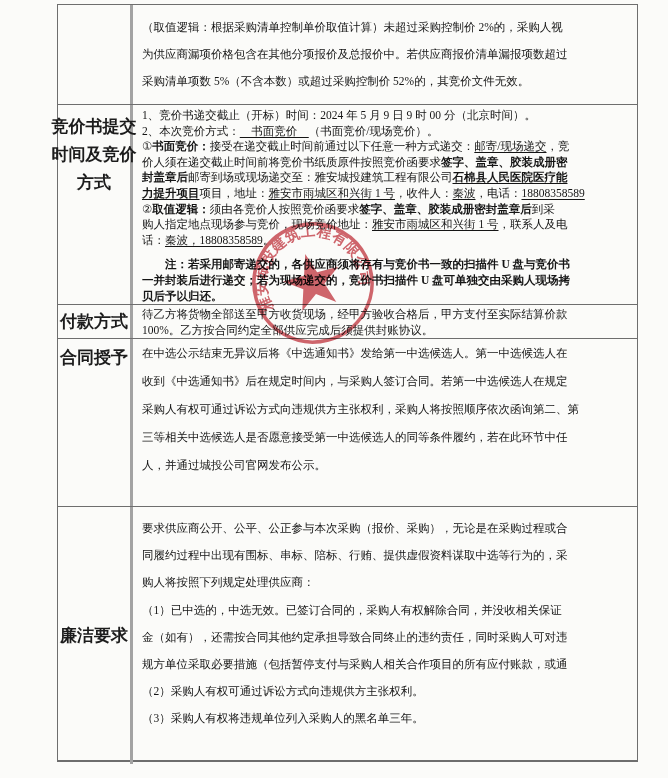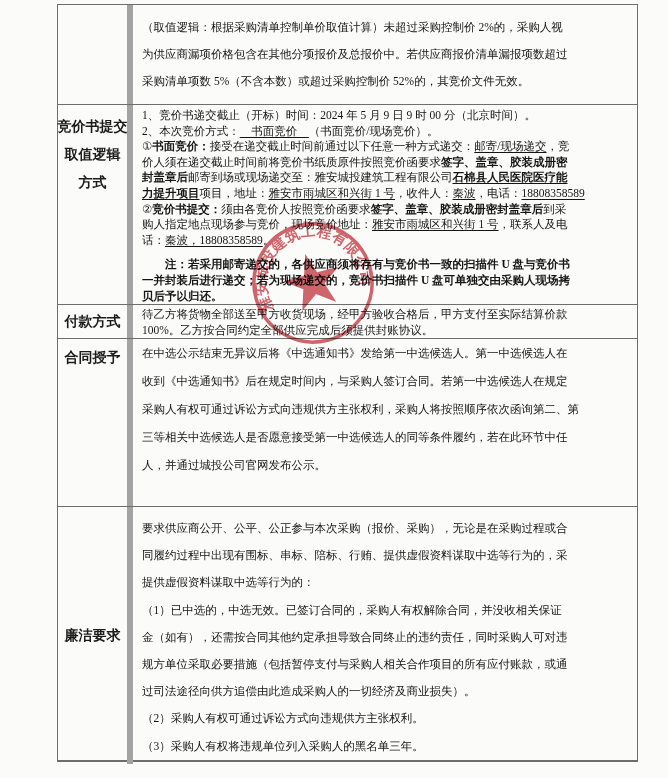--- a/index.html
+++ b/index.html
@@ -16,23 +16,23 @@
     border:1px solid #6e6e6e;
     border-bottom-width:2px;
     background:transparent;
     box-sizing:border-box;
   }
   .row{display:flex;box-sizing:border-box;border-bottom:1px solid #6e6e6e;}
   .row:last-child{border-bottom:none;}
   .cell{box-sizing:border-box;}
   .label{
     width:75px;flex:0 0 75px;
-    border-right:6px solid #a3a3a3;
+    border-right:3px solid #a3a3a3;
     display:flex;flex-direction:column;
-    font-weight:bold;font-size:14px;color:#1c1c1c;
+    font-weight:bold;font-size:17px;color:#1c1c1c;
     align-items:center;
   }
   .lab-line{line-height:28px;white-space:nowrap;}
   .content{
     flex:1 1 auto;
     padding-left:9px;padding-right:4px;
     font-size:11.5px;color:#151515;
     overflow:hidden;
   }
   .line{white-space:pre;}
@@ -51,21 +51,21 @@
   .r3 .content{padding-top:2px;}
   .r3 .line{line-height:15.5px;}
   .r3 .label{justify-content:center;}
   .r4{height:168px;}
   .r4 .content{padding-top:0;}
   .r4 .line{line-height:28px;}
   .r4 .label{padding-top:5px;}
   .r5{height:257px;}
   .r5 .content{padding-top:8px;font-family:Liberation Serif, serif;}
   .r5 .line{line-height:27.2px;}
-  .r5 .label{justify-content:center;font-family:Liberation Mono, monospace;}
+  .r5 .label{justify-content:center;}
   
   .seal{
     position:absolute;left:249px;top:219px;width:128px;height:128px;
     mix-blend-mode:multiply;opacity:.82;pointer-events:none;
   }
 </style>
 </head>
 <body>
 
 <div class="page">
@@ -75,31 +75,31 @@
       <div class="cell label"></div>
       <div class="cell content">
           <div class="line"><span>（取值逻辑：根据采购清单控制单价取值计算）未超过采购控制价 2%的，采购人视</span></div>
           <div class="line"><span>为供应商漏项价格包含在其他分项报价及总报价中。若供应商报价清单漏报项数超过</span></div>
           <div class="line"><span>采购清单项数 5%（不含本数）或超过采购控制价 52%的，其竞价文件无效。</span></div>
         </div>
     </div>
     <div class="row r2">
       <div class="cell label">
           <div class="lab-line">竞价书提交</div>
-          <div class="lab-line">取值逻辑</div>
+          <div class="lab-line">时间及竞价</div>
           <div class="lab-line">方式</div>
         </div>
       <div class="cell content">
           <div class="line"><span>1、竞价书递交截止（开标）时间：2024 年 5 月 9 日 9 时 00 分（北京时间）。</span></div>
           <div class="line"><span>2、本次竞价方式：</span><span class="u">　书面竞价　</span><span>（书面竞价/现场竞价）。</span></div>
           <div class="line"><span>①</span><span class="b">书面竞价：</span><span>接受在递交截止时间前通过以下任意一种方式递交：</span><span class="u">邮寄/现场递交</span><span>，竞</span></div>
           <div class="line"><span>价人须在递交截止时间前将竞价书纸质原件按照竞价函要求</span><span class="b">签字、盖章、胶装成册密</span></div>
           <div class="line"><span class="b">封盖章后</span><span>邮寄到场或现场递交至：雅安城投建筑工程有限公司</span><span class="b u">石棉县人民医院医疗能</span></div>
           <div class="line"><span class="b u">力提升项目</span><span>项目，地址：</span><span class="u">雅安市雨城区和兴街 1 号</span><span>，收件人：</span><span class="u">秦波</span><span>，电话：</span><span class="u">18808358589</span></div>
-          <div class="line"><span>②</span><span class="b">竞价书提交：</span><span>须由各竞价人按照竞价函要求</span><span class="b">签字、盖章、胶装成册密封盖章后</span><span>到采</span></div>
+          <div class="line"><span>②</span><span class="b">取值逻辑：</span><span>须由各竞价人按照竞价函要求</span><span class="b">签字、盖章、胶装成册密封盖章后</span><span>到采</span></div>
           <div class="line"><span>购人指定地点现场参与竞价，现场竞价地址：</span><span class="u">雅安市雨城区和兴街 1 号</span><span>，联系人及电</span></div>
           <div class="line"><span>话：</span><span class="u">秦波，18808358589</span><span>。</span></div>
           <div class="line empty"></div>
           <div class="line"><span class="b">　　注：若采用邮寄递交的，各供应商须将存有与竞价书一致的扫描件 U 盘与竞价书</span></div>
           <div class="line"><span class="b">一并封装后进行递交；若为现场递交的，竞价书扫描件 U 盘可单独交由采购人现场拷</span></div>
           <div class="line"><span class="b">贝后予以归还。</span></div>
         </div>
     </div>
     <div class="row r3">
       <div class="cell label">
@@ -122,25 +122,24 @@
           <div class="line"><span>人，并通过城投公司官网发布公示。</span></div>
         </div>
     </div>
     <div class="row r5">
       <div class="cell label">
           <div class="lab-line">廉洁要求</div>
         </div>
       <div class="cell content">
           <div class="line"><span>要求供应商公开、公平、公正参与本次采购（报价、采购），无论是在采购过程或合</span></div>
           <div class="line"><span>同履约过程中出现有围标、串标、陪标、行贿、提供虚假资料谋取中选等行为的，采</span></div>
-          <div class="line"><span>提供虚假资料谋取中选等行为的：</span></div>
+          <div class="line"><span>购人将按照下列规定处理供应商：</span></div>
           <div class="line"><span>（1）已中选的，中选无效。已签订合同的，采购人有权解除合同，并没收相关保证</span></div>
           <div class="line"><span>金（如有），还需按合同其他约定承担导致合同终止的违约责任，同时采购人可对违</span></div>
           <div class="line"><span>规方单位采取必要措施（包括暂停支付与采购人相关合作项目的所有应付账款，或通</span></div>
-          <div class="line"><span>过司法途径向供方追偿由此造成采购人的一切经济及商业损失）。</span></div>
           <div class="line"><span>（2）采购人有权可通过诉讼方式向违规供方主张权利。</span></div>
           <div class="line"><span>（3）采购人有权将违规单位列入采购人的黑名单三年。</span></div>
         </div>
     </div>
   </div>
 
   <svg class="seal" viewBox="0 0 128 128">
     <g transform="translate(64,64) rotate(-15)">
       <circle cx="0" cy="0" r="59" fill="none" stroke="#c8444e" stroke-width="3.5"></circle>
       <path fill="#c8444e" d="M 0,-30 L 6.76,-9.30 L 28.53,-9.27 L 10.94,3.55 L 17.63,24.27 L 0,11.5 L -17.63,24.27 L -10.94,3.55 L -28.53,-9.27 L -6.76,-9.30 Z"></path>

